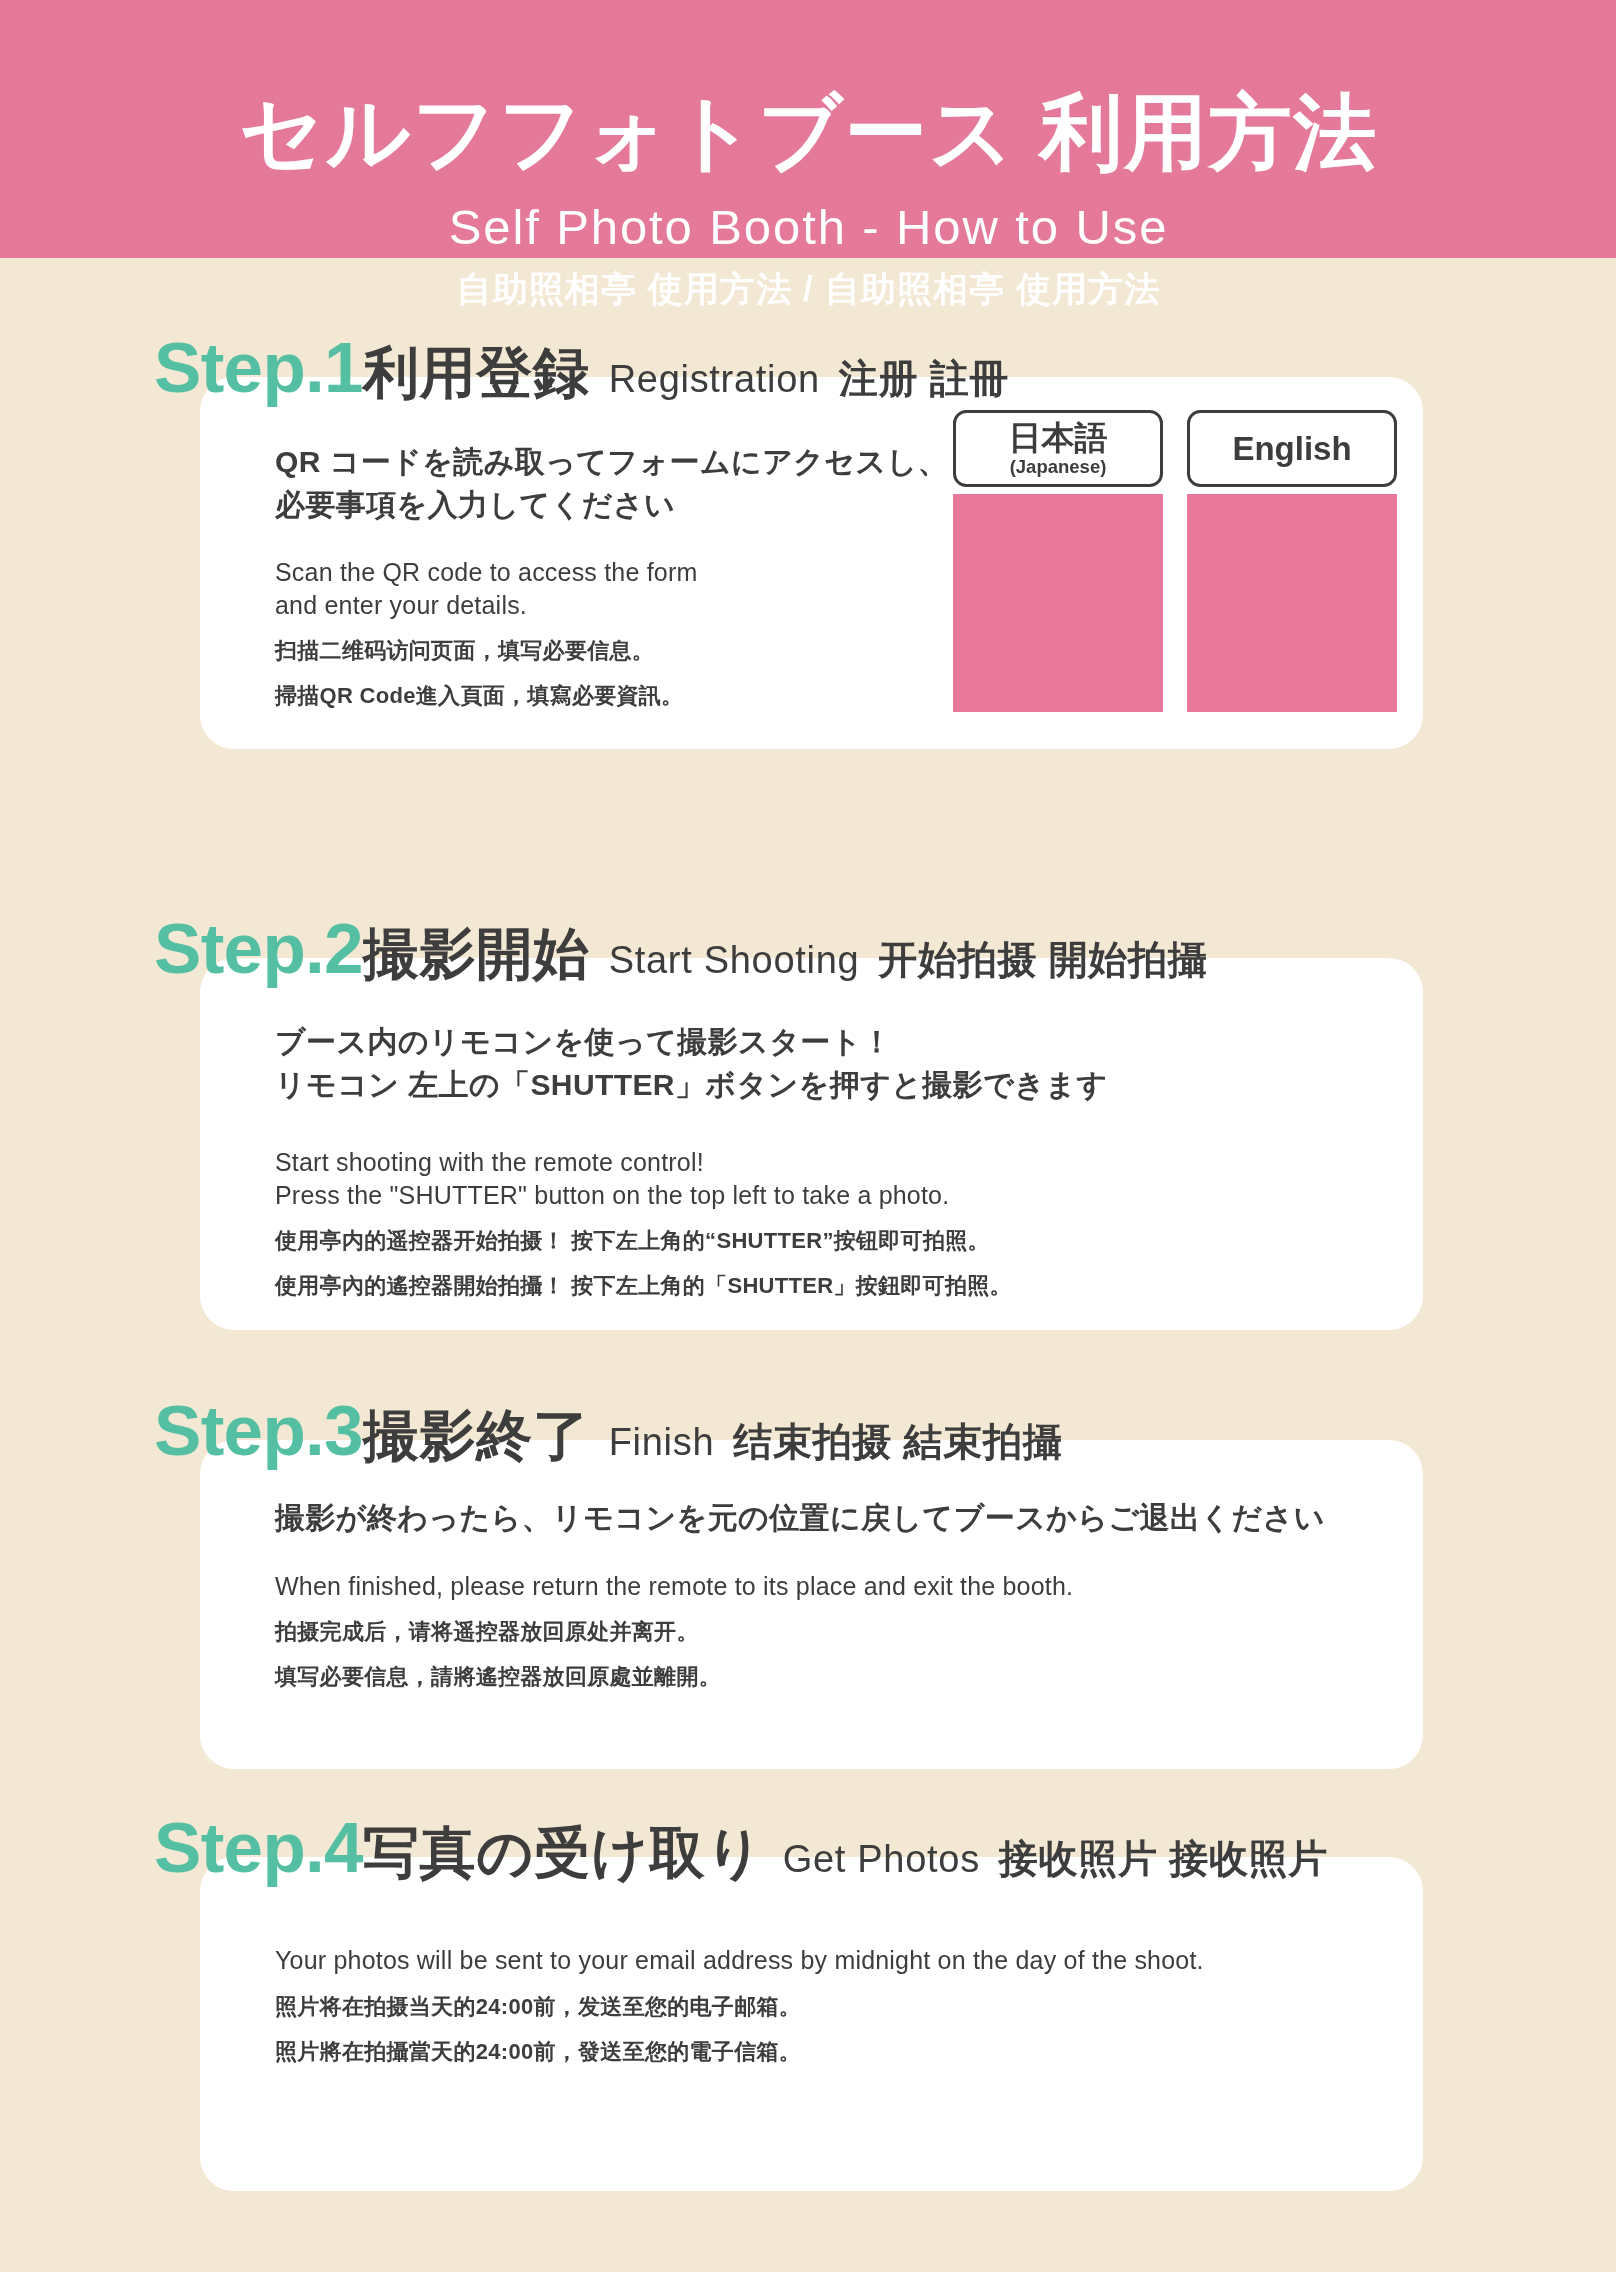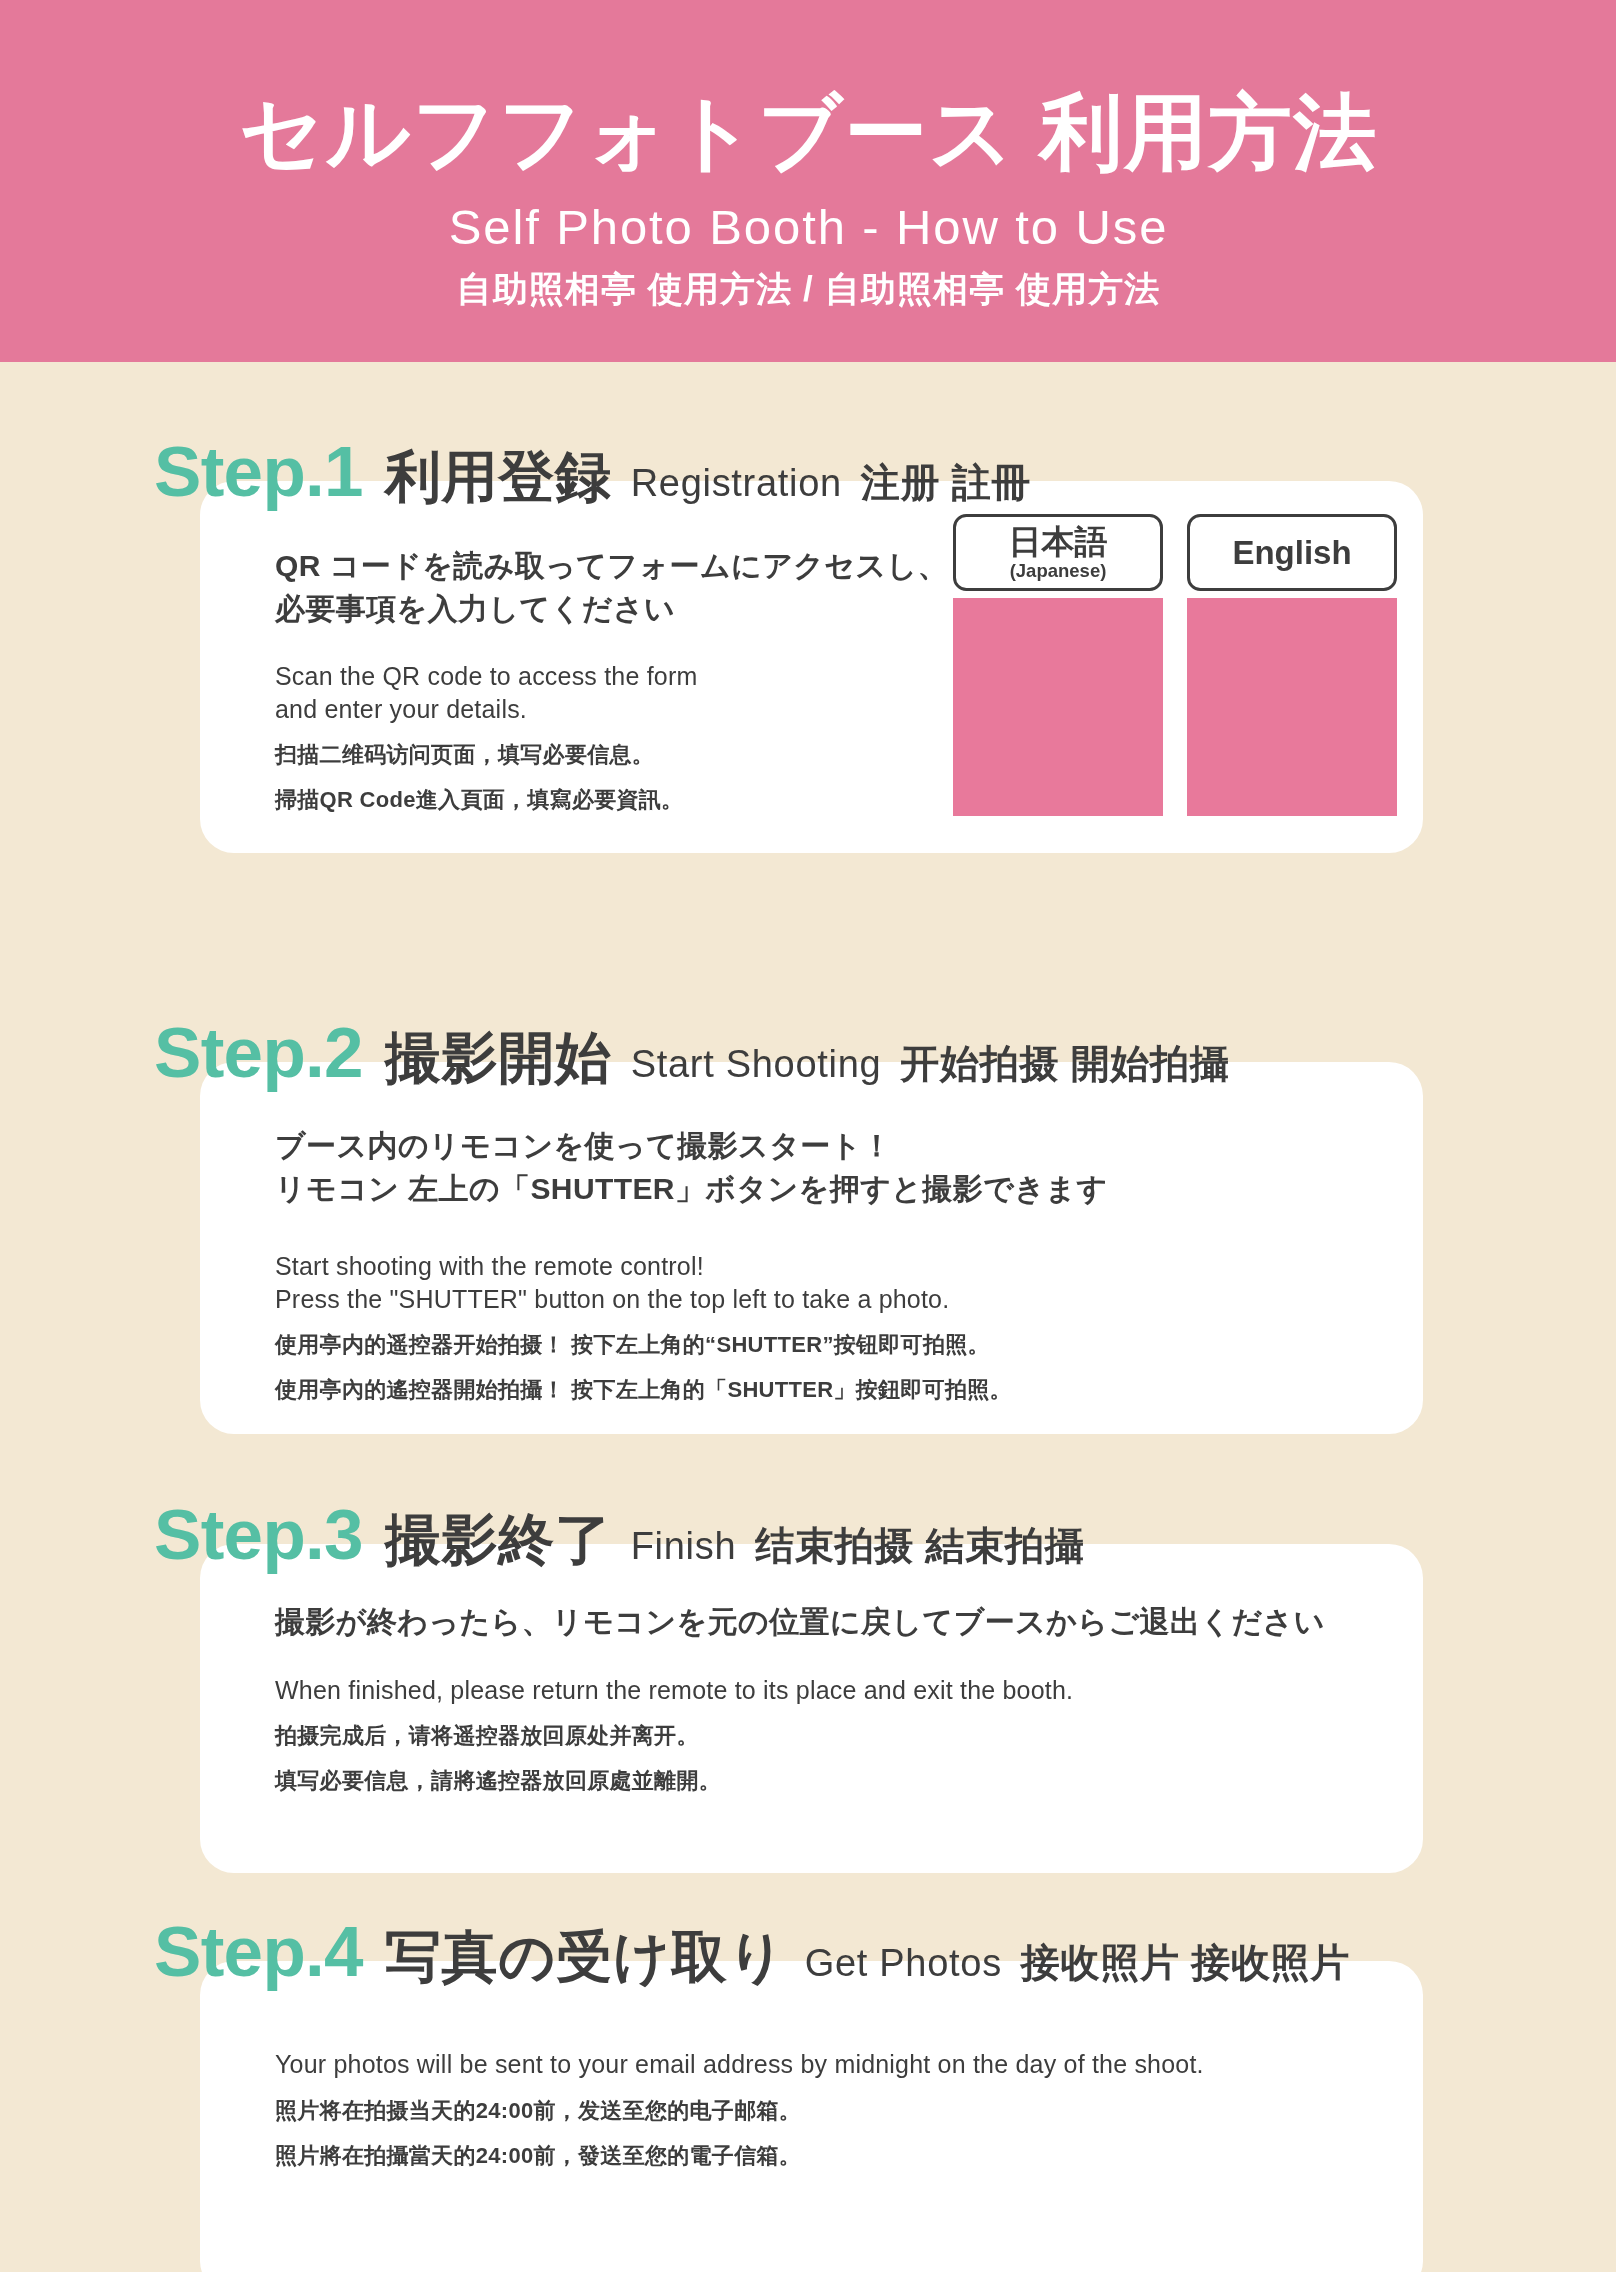--- a/index.html
+++ b/index.html
@@ -14,21 +14,21 @@
     background: #f3e8d3;
     font-family: "Liberation Sans", "DejaVu Sans", sans-serif;
     color: #3d3d3d;
     position: relative;
     overflow: hidden;
   }
 
   
   .header {
     width: 1617px;
-    height: 362px;
+    height: 258px;
     background: #e4799a;
     display: flex;
     flex-direction: column;
     align-items: center;
     justify-content: flex-start;
     padding-top: 87px;
   }
 
   .header-title {
     font-size: 83px;
@@ -94,21 +94,20 @@
     font-weight: 700;
     color: #55bfa4;
     letter-spacing: -0.7px;
     line-height: 1;
   }
 
   .step-title-ja {
     font-size: 56px;
     font-weight: 700;
     color: #3d3d3d;
-    margin-left: 22px;
     line-height: 1;
     letter-spacing: 0.7px;
   }
 
   .step-title-en {
     font-size: 38px;
     font-weight: 400;
     color: #3d3d3d;
     margin-left: 19px;
     line-height: 1;

